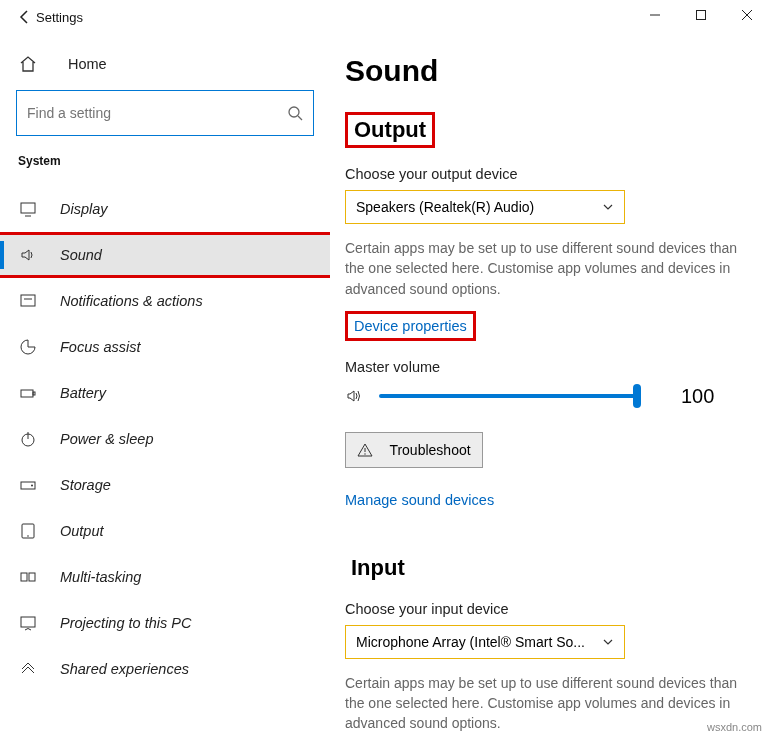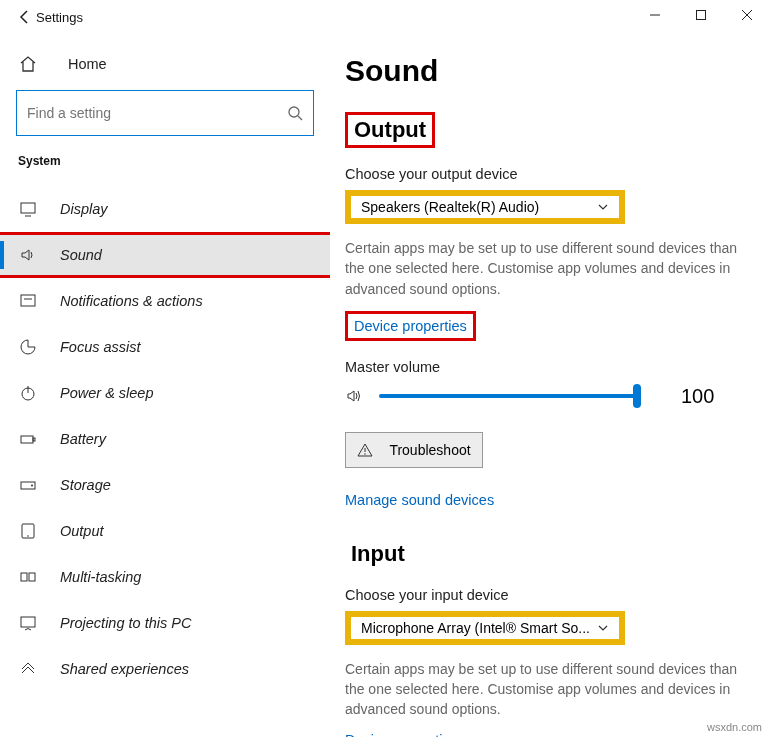--- a/index.html
+++ b/index.html
@@ -20,30 +20,30 @@
     .nav-item { display:flex; align-items:center; height:46px; padding-left:18px; cursor:pointer; position:relative;font-style:italic;}
     .nav-item .icon { width:20px; height:20px; margin-right:22px; display:flex; align-items:center; justify-content:center; color:#333;}
     .nav-item .label { font-size:14.5px; color:#222;}
     .nav-item.active { background:#e5e5e5;}
     .nav-item.active::before { content:""; position:absolute; left:0; top:6px; bottom:6px; width:4px; background:#0078d4;}
     .hl-red { border: 3px solid #d80000;}
     .main { flex:1; padding: 20px 25px 0 15px; overflow:hidden;}
     .main h1 { font-size:30px; font-weight:600; margin-bottom: 24px;}
     .main h2 { font-size:22px; font-weight:600; display:inline-block; padding:2px 6px;}
     .sub-label { font-size:14.5px; margin:18px 0 8px 0; color:#222;}
-    .dropdown { width:280px; height:34px; border:6px solid #eab308; display:flex; align-items:center; padding:0 10px; justify-content:space-between; cursor:pointer; font-size:14px;}
+    .dropdown { width:280px; height:34px; border:1px solid #eab308; display:flex; align-items:center; padding:0 10px; justify-content:space-between; cursor:pointer; font-size:14px;}
     .hint { font-size:14px; color:#666; line-height:1.45; margin-top:14px;}
     .link { color:#0067c0; font-size:14.5px; cursor:pointer; display:inline-block; margin-top:6px;}
     .slider-row { display:flex; align-items:center; margin-top:10px;}
     .vol-icon { width:20px; margin-right:14px;}
     .slider { flex:0 0 258px; height:4px; background:#0078d4; position:relative; border-radius:2px;}
     .slider .thumb { position:absolute; right:-4px; top:-10px; width:8px; height:24px; background:#0078d4; border-radius:4px;}
     .vol-val { margin-left:44px; font-size:20px;}
     .troubleshoot { margin-top:24px; height:36px; width:138px; border:1px solid #999; background:#ededed; display:flex; align-items:center; justify-content:center; font-size:14px; cursor:pointer; gap:16px;}
-    .h2block { margin-top:30px;}
+    .h2block { margin-top:44px;}
     .watermark { position:absolute; bottom:4px; right:8px; font-size:11px; color:#888;}
     svg { display:block;}
   </style>
 </head>
 <body>
 
 <div class="titlebar">
   <div class="back">
     <svg width="16" height="16" viewBox="0 0 16 16">
         <path d="M10 2 L4 8 L10 14" stroke="#222" stroke-width="1.5" fill="none"></path>
@@ -121,34 +121,34 @@
       <span class="icon">
           <svg width="18" height="18" viewBox="0 0 18 18">
             <path d="M9 2 A7 7 0 1 0 16 9 H9 Z" stroke="#333" fill="none"></path>
           </svg>
         </span>
       <span class="label">Focus assist</span>
     </div>
     <div class="nav-item">
       <span class="icon">
           <svg width="18" height="18" viewBox="0 0 18 18">
+            <rect x="2" y="6" width="12" height="7" stroke="#333" fill="none"></rect>
+            <rect x="14" y="8" width="2" height="3" stroke="#333" fill="none"></rect>
+          </svg>
+        </span>
+      <span class="label">Battery</span>
+    </div>
+    <div class="nav-item">
+      <span class="icon">
+          <svg width="18" height="18" viewBox="0 0 18 18">
             <circle cx="9" cy="10" r="6" stroke="#333" fill="none"></circle>
             <line x1="9" y1="2" x2="9" y2="9" stroke="#333"></line>
           </svg>
         </span>
       <span class="label">Power &amp; sleep</span>
-    </div>
-    <div class="nav-item">
-      <span class="icon">
-          <svg width="18" height="18" viewBox="0 0 18 18">
-            <rect x="2" y="6" width="12" height="7" stroke="#333" fill="none"></rect>
-            <rect x="14" y="8" width="2" height="3" stroke="#333" fill="none"></rect>
-          </svg>
-        </span>
-      <span class="label">Battery</span>
     </div>
     <div class="nav-item">
       <span class="icon">
           <svg width="18" height="18" viewBox="0 0 18 18">
             <rect x="2" y="6" width="14" height="7" stroke="#333" fill="none"></rect>
             <circle cx="13" cy="9.5" r="1" fill="#333"></circle>
           </svg>
         </span>
       <span class="label">Storage</span>
     </div>

